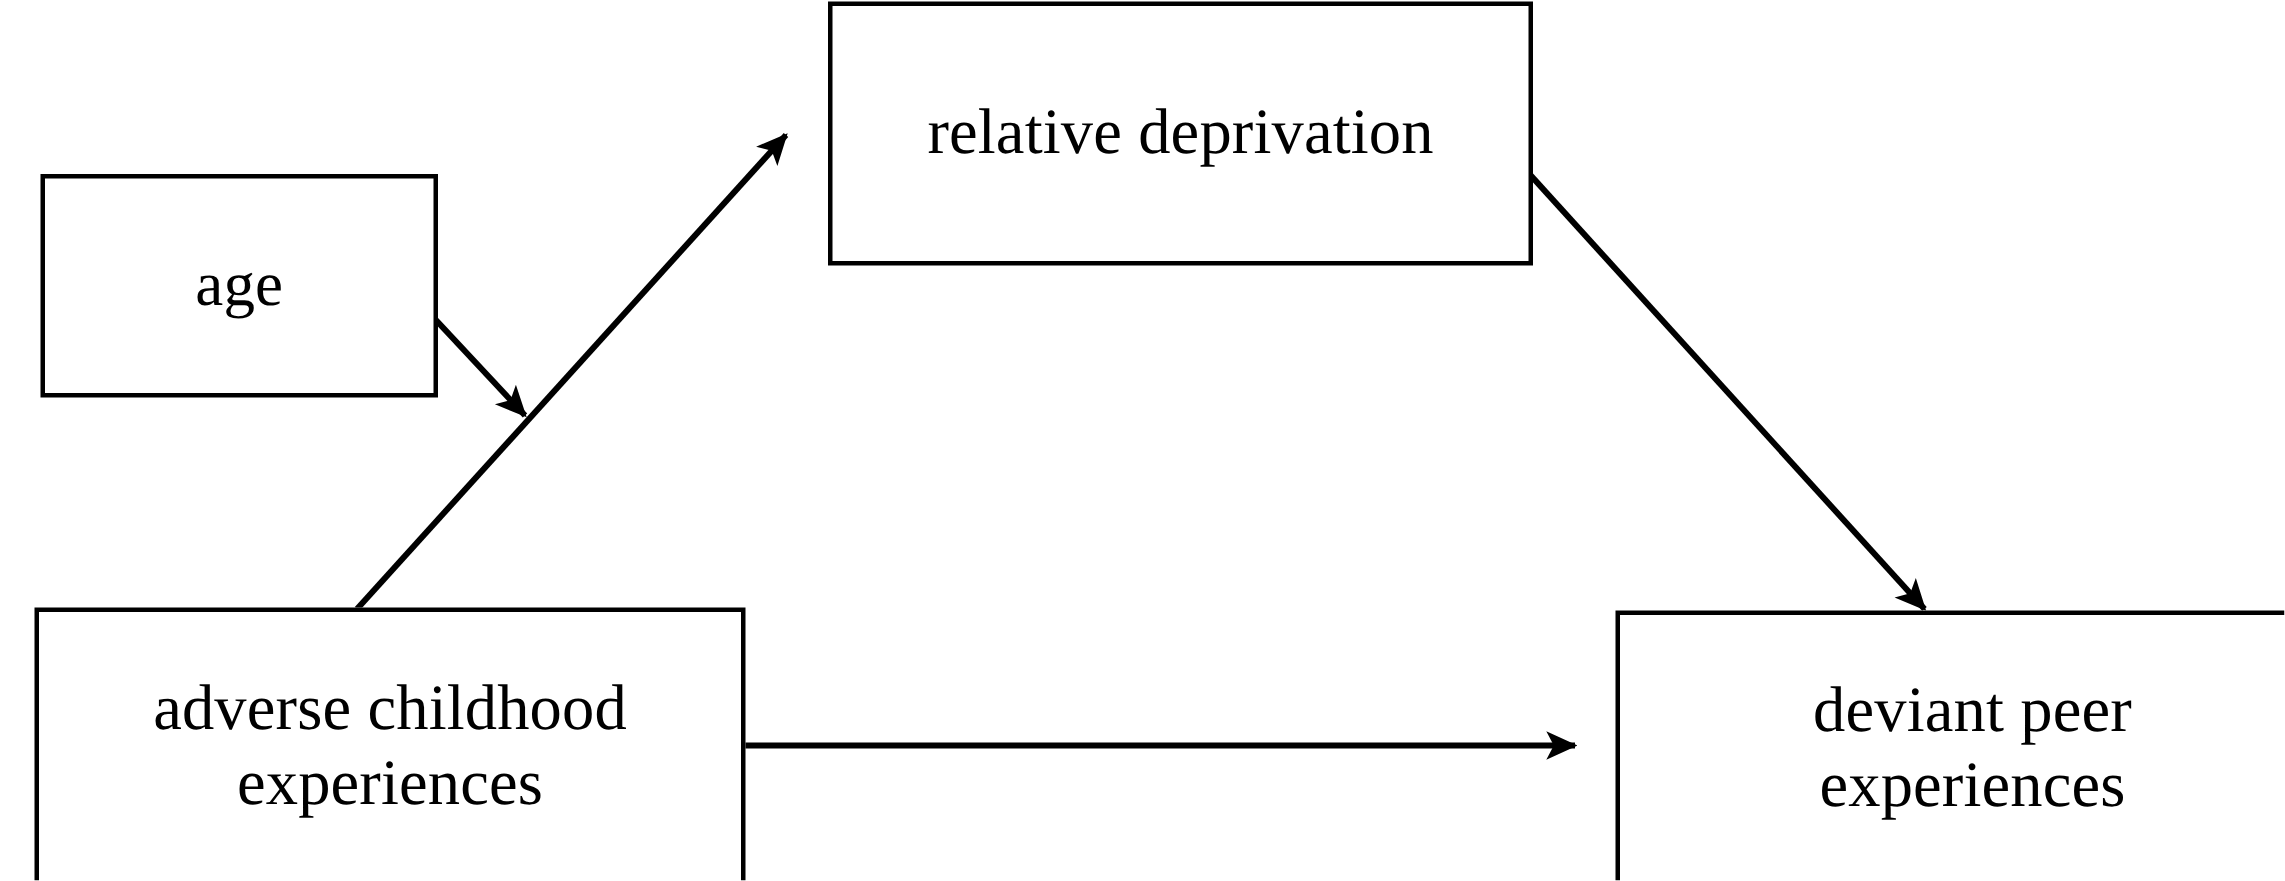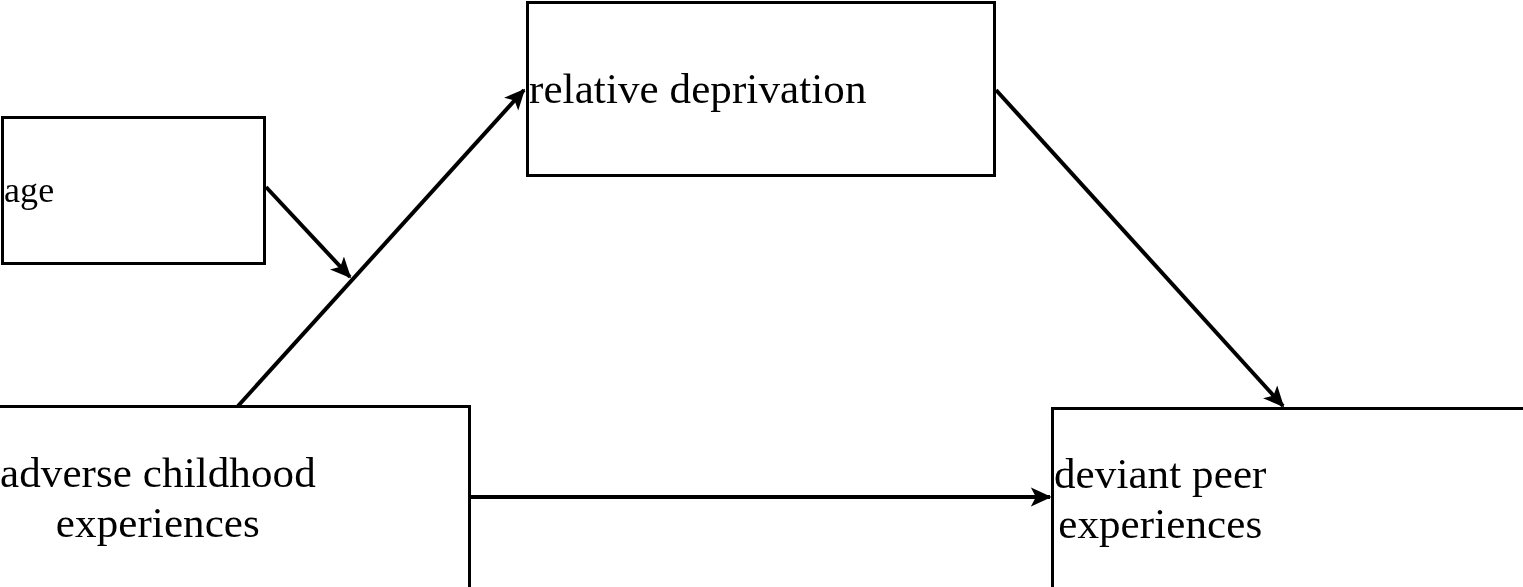--- a/index.html
+++ b/index.html
@@ -18,39 +18,41 @@
     background: #ffffff;
     overflow: hidden;
   }
   .node-box {
     position: absolute;
     box-sizing: border-box;
     background: #ffffff;
     border: 3px solid #000000;
     display: flex;
     align-items: center;
+    justify-content: center;
     text-align: center;
     color: #000000;
     font-family: "Liberation Serif", "DejaVu Serif", serif;
     z-index: 2;
+    margin-left: 26px;
   }
   .node-label {
     display: block;
     line-height: 1.16;
     white-space: pre-line;
     font-size: 43px;
     letter-spacing: 0.1px;
   }
   #node-age {
     left: 1px;
     top: 116px;
     width: 265px;
     height: 149px;
   }
-  #node-age .node-label { font-size: 36px; }
+  #node-age .node-label { font-size: 42px; }
   #node-relative-deprivation {
     left: 526px;
     top: 1px;
     width: 470px;
     height: 176px;
   }
   #node-adverse-childhood-experiences {
     left: -3px;
     top: 405px;
     width: 474px;

